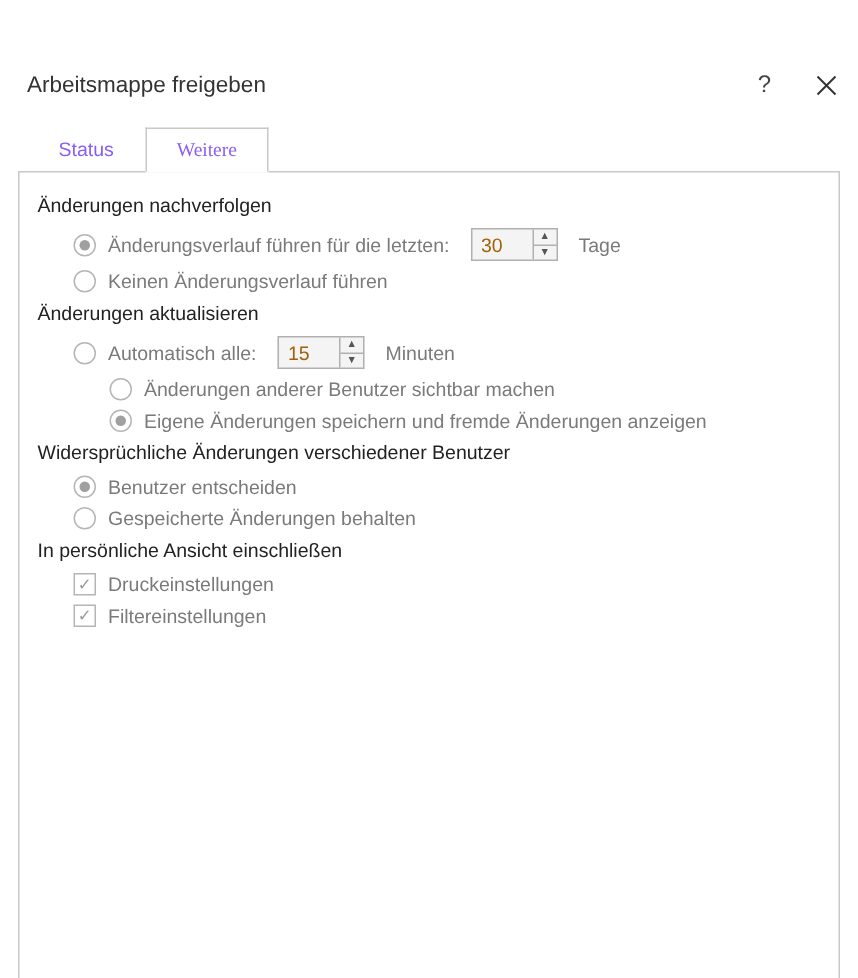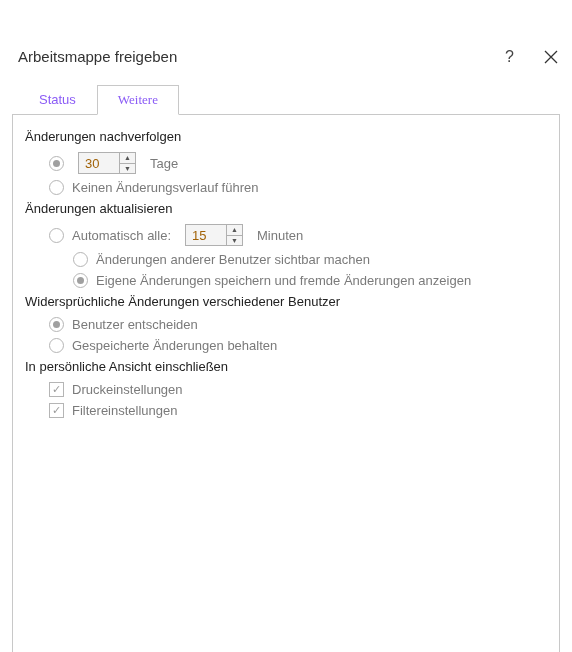--- a/index.html
+++ b/index.html
@@ -180,20 +180,21 @@
   <div class="tab inactive">Status</div>
   <div class="tab active">Weitere</div>
 </div>
 
 <div class="panel">
 
   <div class="group-header first">Änderungen nachverfolgen</div>
 
   <div class="option-row">
     <span class="radio selected"></span>
+    <span class="label">Änderungsverlauf führen für die letzten:</span>
     <span class="spinner">
       <input value="30" style="">
       <span class="spin-btns">
         <div>▲</div>
         <div>▼</div>
       </span>
     </span>
     <span class="label">Tage</span>
   </div>
 

